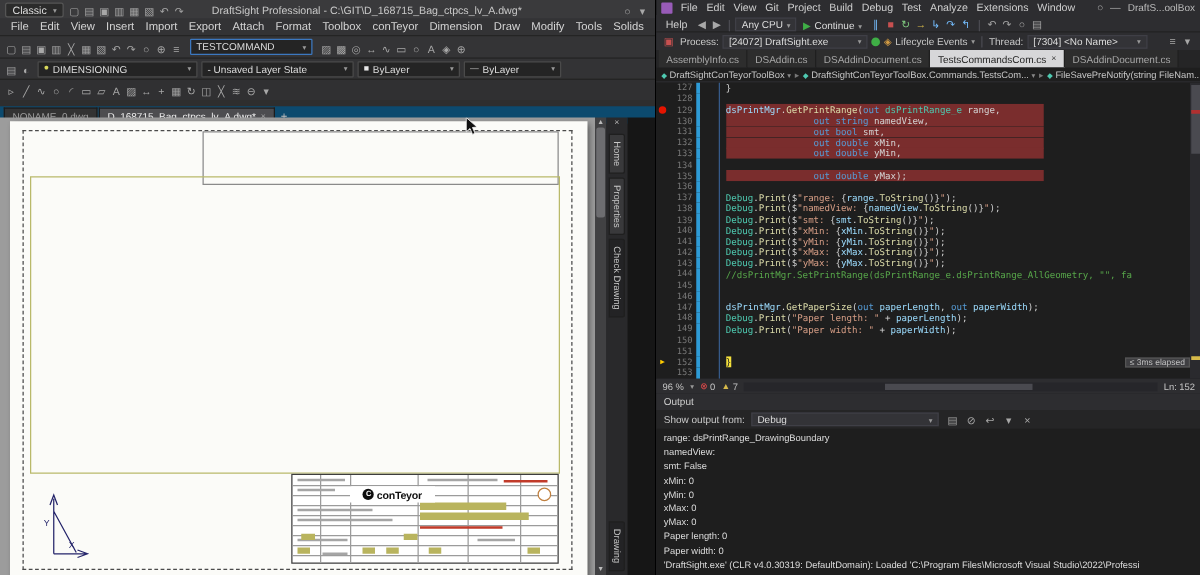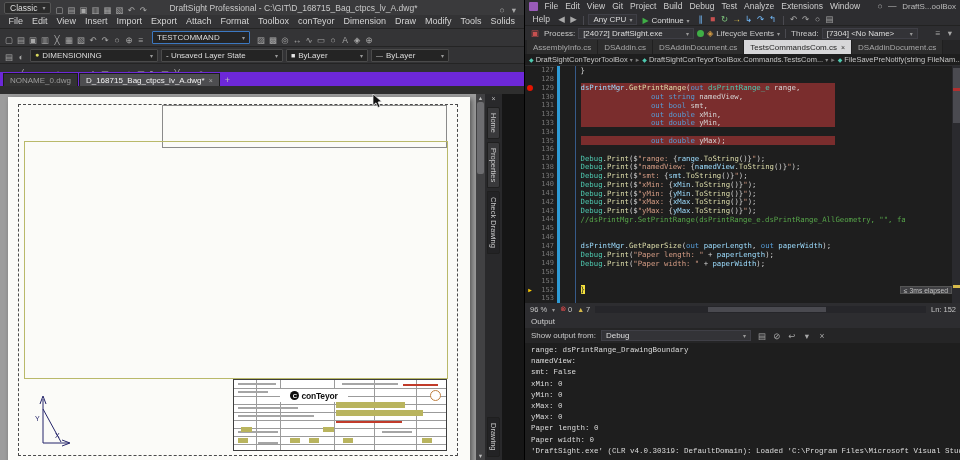--- a/index.html
+++ b/index.html
@@ -14,21 +14,21 @@
   .ds-title .title{font-size:8.5px;color:#c9c9c9;margin-left:18px;white-space:nowrap;overflow:hidden;flex:1}
   .tbi{display:inline-flex;align-items:center;justify-content:center;min-width:12px;height:12px;font-size:8.5px;color:#a8a8a8;cursor:default}
   .ds-menu{position:absolute;left:0;top:15px;width:100%;height:13px;background:#333335;display:flex;align-items:center;padding:0 4px}
   .dmenu{font-size:9px;color:#d4d4d4;padding:0 4.5px;line-height:13px}
   .winicons{margin-left:auto;display:flex;gap:1px}
   .ds-tb1{position:absolute;left:0;top:28px;width:100%;height:18px;background:#343436;border-top:1px solid #242424;display:flex;align-items:center;padding:0 3px;gap:1px}
   .combo{display:inline-flex;align-items:center;background:#242424;border:1px solid #4a4a4a;height:13px;font-size:8px;color:#ddd;padding:0 4px;gap:4px;border-radius:1px;white-space:nowrap}
   .cmdbox{border-color:#3c78c0;width:98px;justify-content:space-between;margin:0 4px}
   .ds-layer{position:absolute;left:0;top:46px;width:100%;height:17px;background:#333335;border-top:1px solid #242424;display:flex;align-items:center;gap:3px;padding:0 3px}
   .ds-tb2{position:absolute;left:0;top:63px;width:100%;height:17px;background:#303032;border-top:1px solid #242424;display:flex;align-items:center;gap:1px;padding:0 3px}
-  .ds-tabs{position:absolute;left:0;top:72px;width:100%;height:14px;background:#6d28d9;display:flex;align-items:flex-end;padding-left:3px;gap:1px}
+  .ds-tabs{position:absolute;left:0;top:85px;width:100%;height:14px;background:#0c4a6e;display:flex;align-items:flex-end;padding-left:3px;gap:1px}
   .dstab{display:inline-flex;align-items:center;gap:4px;background:#333;color:#9c9c9c;font-size:8px;height:13px;padding:0 6px;border:1px solid #1c1c1c;border-bottom:none;white-space:nowrap}
   .dstab.act{background:#4d4d50;color:#f0f0f0}
   .tabx{font-size:7px;color:#aaa}
   .plus{display:inline-flex;align-items:center;justify-content:center;width:13px;height:13px;font-size:9px;color:#bbb}
 
   .ds-canvas{position:absolute;left:0;top:94px;width:476px;height:366px;background:#9c9c9c;overflow:hidden}
   .sheet{position:absolute;left:8px;top:3px;width:462px;height:370px;background:#fbfbf8;box-shadow:2px 2px 5px rgba(0,0,0,.45)}
   .dashedm{position:absolute;left:10px;top:7px;width:440px;height:352px;border:1px dashed #4a4a4a}
   .toptable{position:absolute;left:154px;top:8px;width:285px;height:43px;border:1px solid #8a8a8a;background:#fbfbf8}
   .frame{position:absolute;left:16px;top:44px;width:424px;height:238px;border:1px solid #b9b96a}
@@ -103,21 +103,21 @@
   .eico{color:#f14c4c;font-size:7px}
   .wico{color:#d7ba4a;font-size:7px}
   .errgrp{display:flex;align-items:center;gap:2px}
   .hscroll{flex:1;height:7px;background:#26262a;position:relative}
   .hthumb{position:absolute;left:34%;width:118px;top:1px;height:5px;background:#4a4a50}
 
   .vs-out{position:absolute;top:315px;left:0;right:0;bottom:0;background:#1e1e1e}
   .outhdr{height:13px;background:#2d2d30;display:flex;align-items:center;padding:0 6px;font-size:8px;color:#cfcfcf}
   .outctl{height:15px;display:flex;align-items:center;gap:5px;padding:0 6px;background:#252526}
   .outsel{width:150px;justify-content:space-between}
-  #out-lines{position:absolute;top:28px;left:0;right:0;bottom:0;padding:2px 6px;font-family:Liberation Mono, monospace;font-size:7.5px;line-height:11.2px;color:#dcdcdc;white-space:pre;overflow:hidden}
+  #out-lines{position:absolute;top:28px;left:0;right:0;bottom:0;padding:2px 6px;font-family:Liberation Sans, sans-serif;font-size:7.5px;line-height:11.2px;color:#dcdcdc;white-space:pre;overflow:hidden}
 </style>
 </head>
 <body>
 
 <div id="stage">
 
   <div class="ds">
 
     <div class="ds-title">
       <span class="classic">

